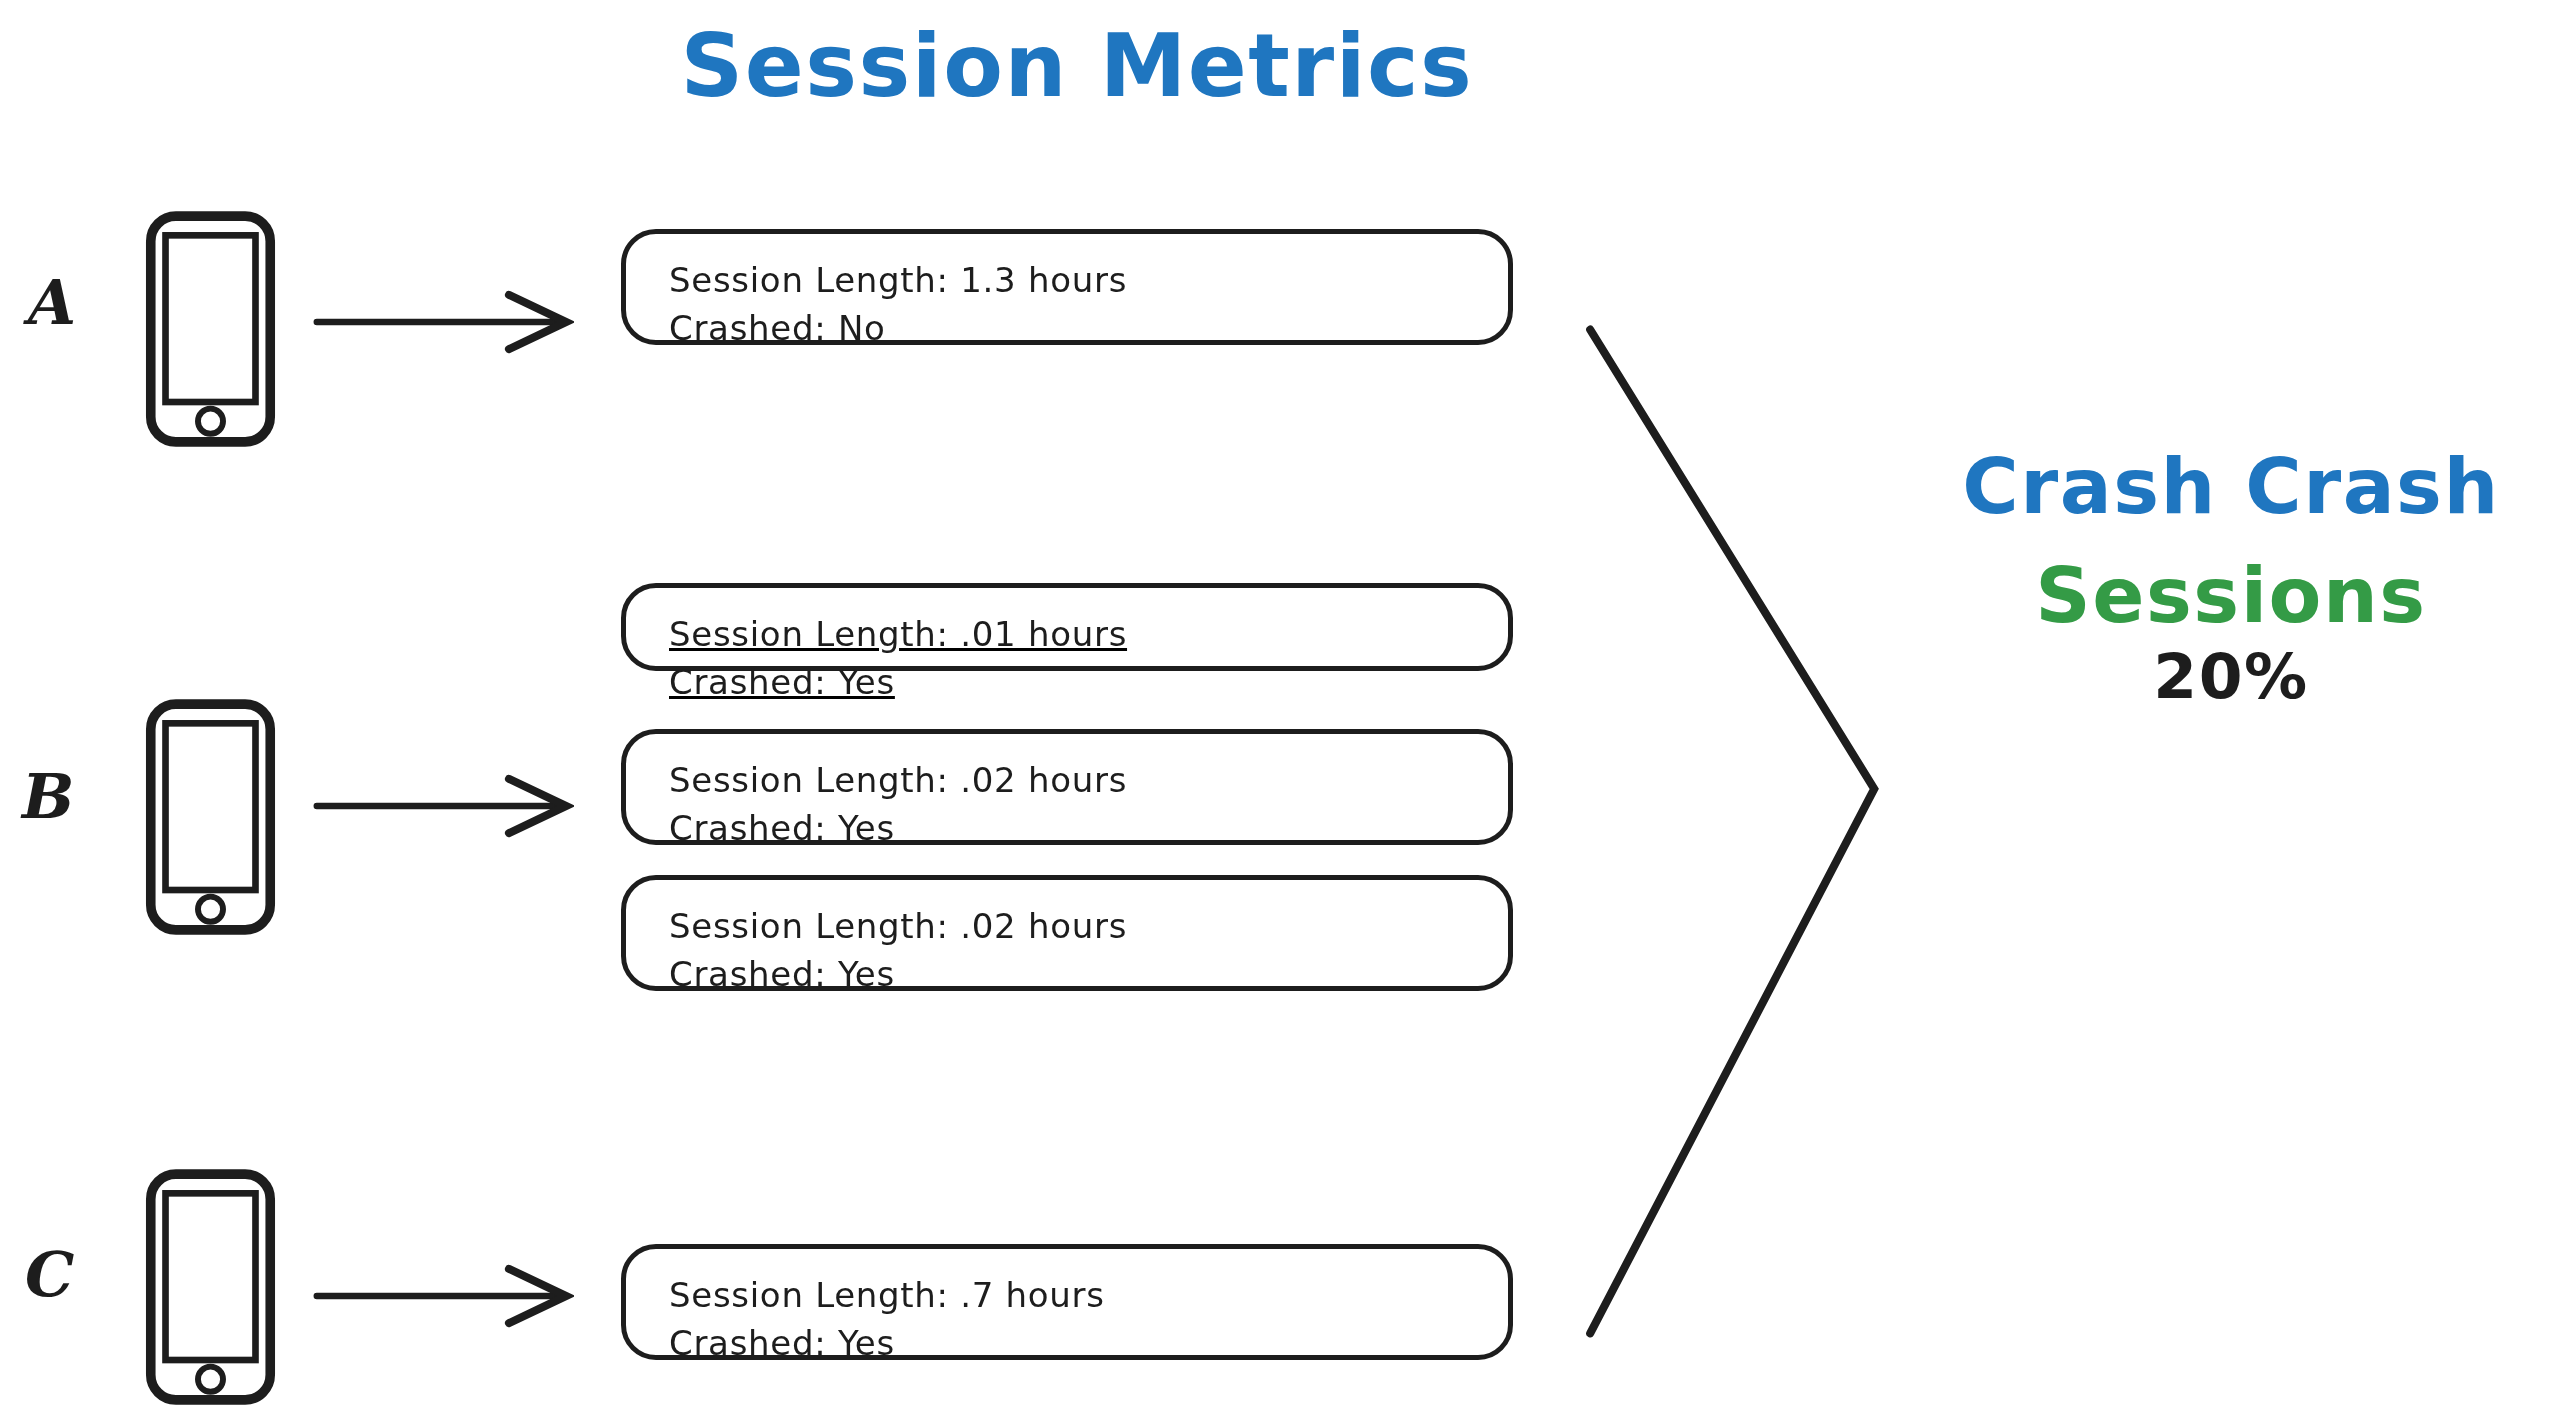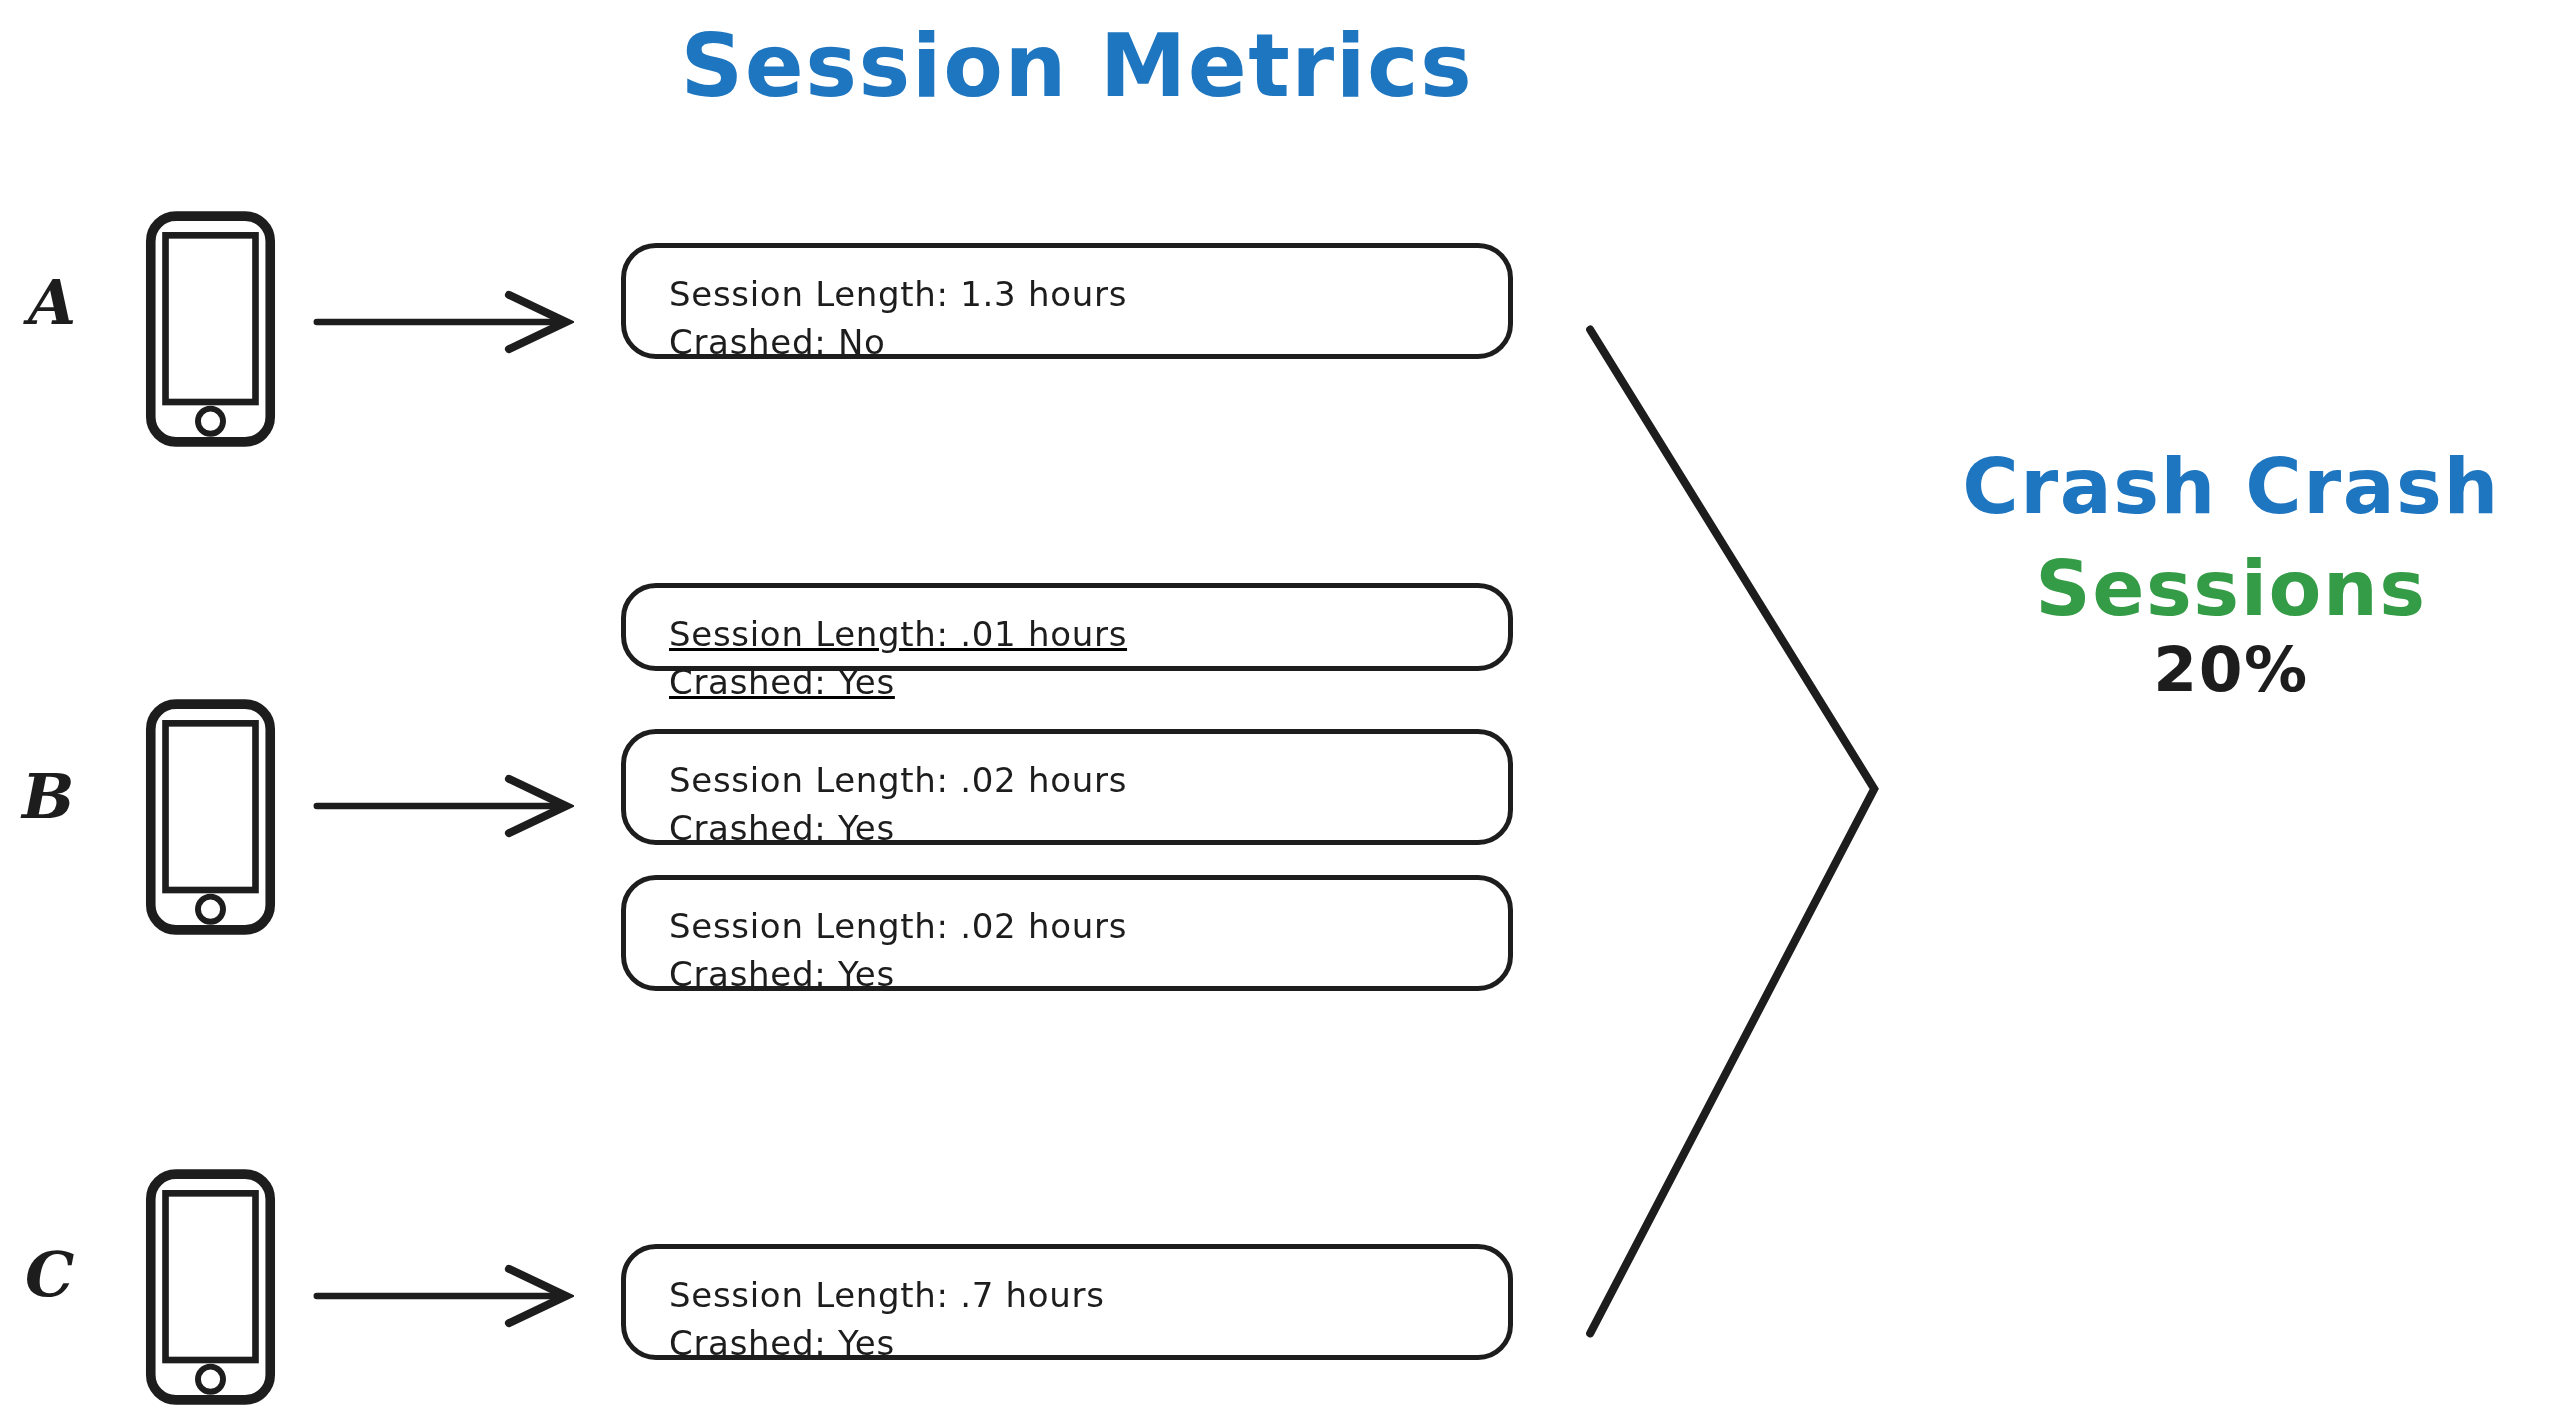--- a/index.html
+++ b/index.html
@@ -82,21 +82,21 @@
   .card-line {
     font-family: "DejaVu Sans", sans-serif;
     font-size: 34px;
     font-weight: 400;
     letter-spacing: 0.7px;
     color: #1d1d1d;
     line-height: 1.42;
     white-space: nowrap;
   }
 
-  #card-a1 { top: 243px;  height: 116px; }
+  #card-a1 { top: 229px;  height: 116px; }
   #card-b1 { top: 583px;  height: 88px; text-decoration: underline; }
   #card-b2 { top: 729px;  height: 116px; }
   #card-b3 { top: 875px; height: 116px; }
   #card-c1 { top: 1244px; height: 116px; }
 
   
   #converge-bracket {
     position: absolute;
     left: 1546px;
     top: 309px;
@@ -121,21 +121,21 @@
     line-height: 1.18;
     white-space: nowrap;
   }
   #result-line-2 {
     font-family: "DejaVu Sans", sans-serif;
     font-size: 77px;
     font-weight: 600;
     letter-spacing: 1.5px;
     color: #349b46;
     line-height: 1.18;
-    margin-top: 11px;
+    margin-top: 18px;
     white-space: nowrap;
   }
   #result-value {
     font-family: "DejaVu Sans", sans-serif;
     font-size: 63px;
     font-weight: 600;
     letter-spacing: 1.5px;
     color: #1d1d1d;
     line-height: 1.1;
     white-space: nowrap;

